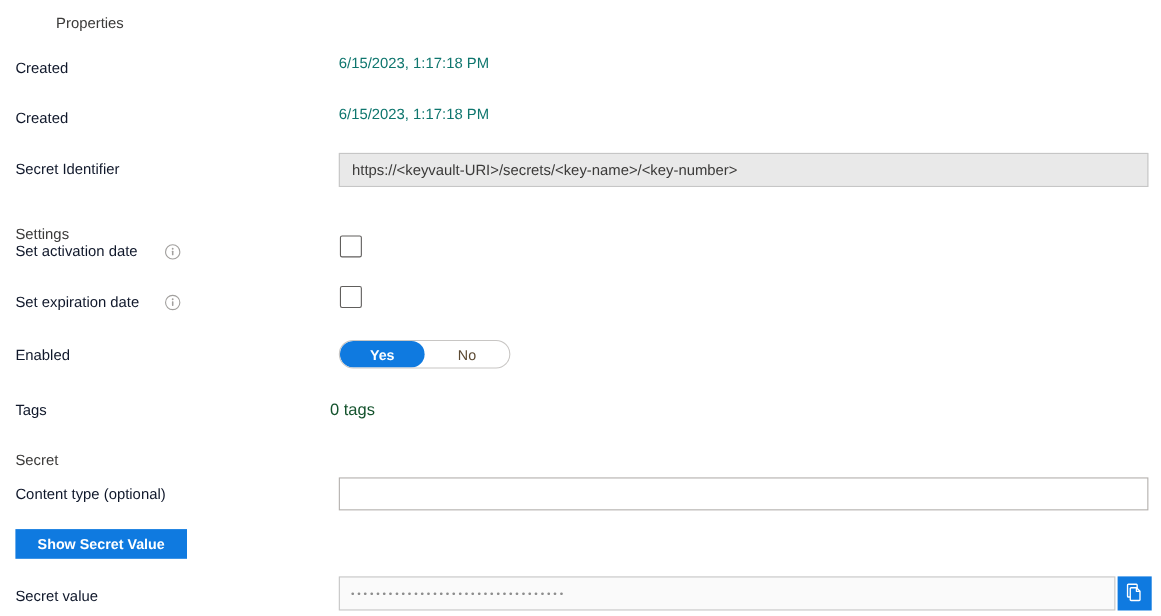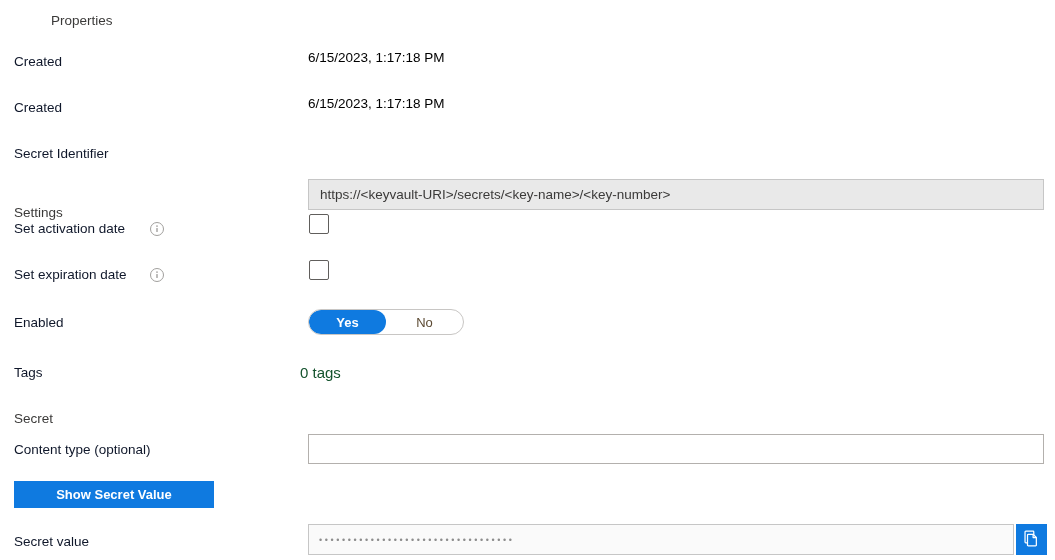--- a/index.html
+++ b/index.html
@@ -38,21 +38,21 @@
     line-height: 18px;
     color: #3b3a39;
     white-space: nowrap;
   }
 
   .value-text {
     position: absolute;
     left: 308px;
     font-size: 13.5px;
     line-height: 18px;
-    color: #000000;
+    color: #0f766e;
     white-space: nowrap;
   }
 
   
   .info-icon {
     position: absolute;
     width: 14px;
     height: 14px;
     border-radius: 50%;
     border: 1px solid #a19f9d;
@@ -190,21 +190,21 @@
     align-items: center;
     justify-content: center;
     cursor: pointer;
     box-sizing: border-box;
   }
 
   
   .btn-primary {
     position: absolute;
     left: 14px;
-    width: 200px;
+    width: 156px;
     height: 27px;
     background: #0f7ae0;
     color: #ffffff;
     border: none;
     font-family: "Liberation Sans", sans-serif;
     font-size: 13px;
     font-weight: 700;
     cursor: pointer;
     padding: 0;
     line-height: 27px;
@@ -221,21 +221,21 @@
   <div class="value-text" style="top:-4px;">6/15/2023, 1:17:18 PM</div>
 </div>
 
 <div class="row" style="top:99px;">
   <div class="label" style="top:0;">Created</div>
   <div class="value-text" style="top:-4px;">6/15/2023, 1:17:18 PM</div>
 </div>
 
 <div class="row" style="top:145px;">
   <div class="label" style="top:0;">Secret Identifier</div>
-  <div class="field-readonly" style="top:-6px;margin-top:40px;">https://&lt;keyvault-URI&gt;/secrets/&lt;key-name&gt;/&lt;key-number&gt;</div>
+  <div class="field-readonly" style="top:-6px;">https://&lt;keyvault-URI&gt;/secrets/&lt;key-name&gt;/&lt;key-number&gt;</div>
 </div>
 
 <div class="section-header" style="top:204px;">Settings</div>
 
 <div class="row" style="top:220px;">
   <div class="label" style="top:0;">Set activation date</div>
   <span class="info-icon" style="left:150px; top:2px;">
     <svg width="12" height="12" viewBox="0 0 12 12">
       <circle cx="6" cy="3.1" r="0.85" fill="#a19f9d"></circle>
       <rect x="5.3" y="4.9" width="1.4" height="4.2" rx="0.5" fill="#a19f9d"></rect>

